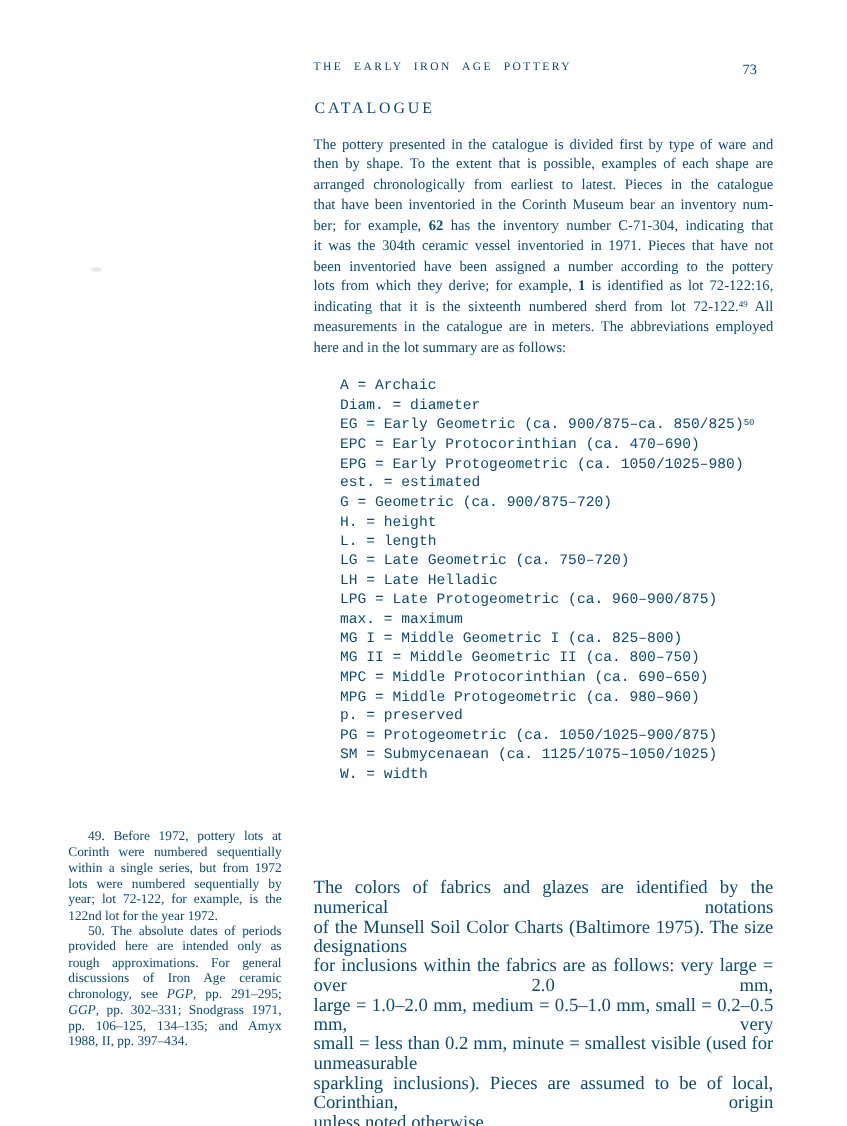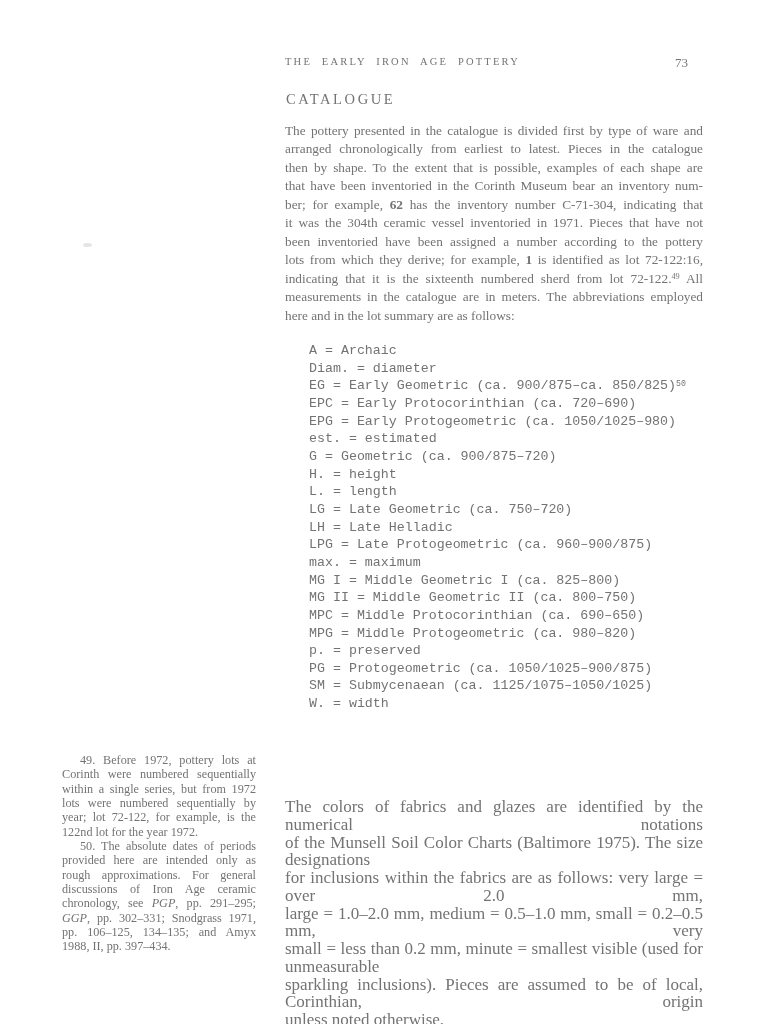--- a/index.html
+++ b/index.html
@@ -8,21 +8,21 @@
     padding: 0;
     background: #e8e8e8;
   }
   .page {
     position: relative;
     width: 770px;
     height: 1024px;
     margin: 0 auto;
     background: #ffffff;
     font-family: "Liberation Serif", "DejaVu Serif", serif;
-    color: #737373;
+    color: #0c4a6e;
     overflow: hidden;
   }
   
   .running-head {
     position: absolute;
     left: 285px;
     top: 56px;
     font-size: 10.5px;
     letter-spacing: 2.2px;
     word-spacing: 5px;
@@ -121,50 +121,50 @@
 <div class="page">
 
   <div class="running-head">THE EARLY IRON AGE POTTERY</div>
 
   <div class="page-number">73</div>
 
   <div class="section-title">CATALOGUE</div>
 
   <div class="intro-paragraph justify">
       <div class="tline">The pottery presented in the catalogue is divided first by type of ware and</div>
+      <div class="tline">then by shape. To the extent that is possible, examples of each shape are</div>
       <div class="tline">arranged chronologically from earliest to latest. Pieces in the catalogue</div>
-      <div class="tline">then by shape. To the extent that is possible, examples of each shape are</div>
       <div class="tline">that have been inventoried in the Corinth Museum bear an inventory num-</div>
       <div class="tline">ber; for example, <b>62</b> has the inventory number C-71-304, indicating that</div>
       <div class="tline">it was the 304th ceramic vessel inventoried in 1971. Pieces that have not</div>
       <div class="tline">been inventoried have been assigned a number according to the pottery</div>
       <div class="tline">lots from which they derive; for example, <b>1</b> is identified as lot 72-122:16,</div>
       <div class="tline">indicating that it is the sixteenth numbered sherd from lot 72-122.<sup>49</sup> All</div>
       <div class="tline">measurements in the catalogue are in meters. The abbreviations employed</div>
       <div class="tline">here and in the lot summary are as follows:</div>
     </div>
 
   <div class="abbrev-list">
       <div class="tline">A = Archaic</div>
       <div class="tline">Diam. = diameter</div>
       <div class="tline">EG = Early Geometric (ca. 900/875–ca. 850/825)<sup>50</sup></div>
-      <div class="tline">EPC = Early Protocorinthian (ca. 720–690)</div>
+      <div class="tline">EPC = Early Protocorinthian (ca. 470–690)</div>
       <div class="tline">EPG = Early Protogeometric (ca. 1050/1025–980)</div>
       <div class="tline">est. = estimated</div>
       <div class="tline">G = Geometric (ca. 900/875–720)</div>
       <div class="tline">H. = height</div>
       <div class="tline">L. = length</div>
       <div class="tline">LG = Late Geometric (ca. 750–720)</div>
       <div class="tline">LH = Late Helladic</div>
       <div class="tline">LPG = Late Protogeometric (ca. 960–900/875)</div>
       <div class="tline">max. = maximum</div>
       <div class="tline">MG I = Middle Geometric I (ca. 825–800)</div>
       <div class="tline">MG II = Middle Geometric II (ca. 800–750)</div>
       <div class="tline">MPC = Middle Protocorinthian (ca. 690–650)</div>
-      <div class="tline">MPG = Middle Protogeometric (ca. 980–820)</div>
+      <div class="tline">MPG = Middle Protogeometric (ca. 980–960)</div>
       <div class="tline">p. = preserved</div>
       <div class="tline">PG = Protogeometric (ca. 1050/1025–900/875)</div>
       <div class="tline">SM = Submycenaean (ca. 1125/1075–1050/1025)</div>
       <div class="tline">W. = width</div>
     </div>
 
   <div class="colors-paragraph justify">
       <div class="tline">The colors of fabrics and glazes are identified by the numerical notations</div>
       <div class="tline">of the Munsell Soil Color Charts (Baltimore 1975). The size designations</div>
       <div class="tline">for inclusions within the fabrics are as follows: very large = over 2.0 mm,</div>

